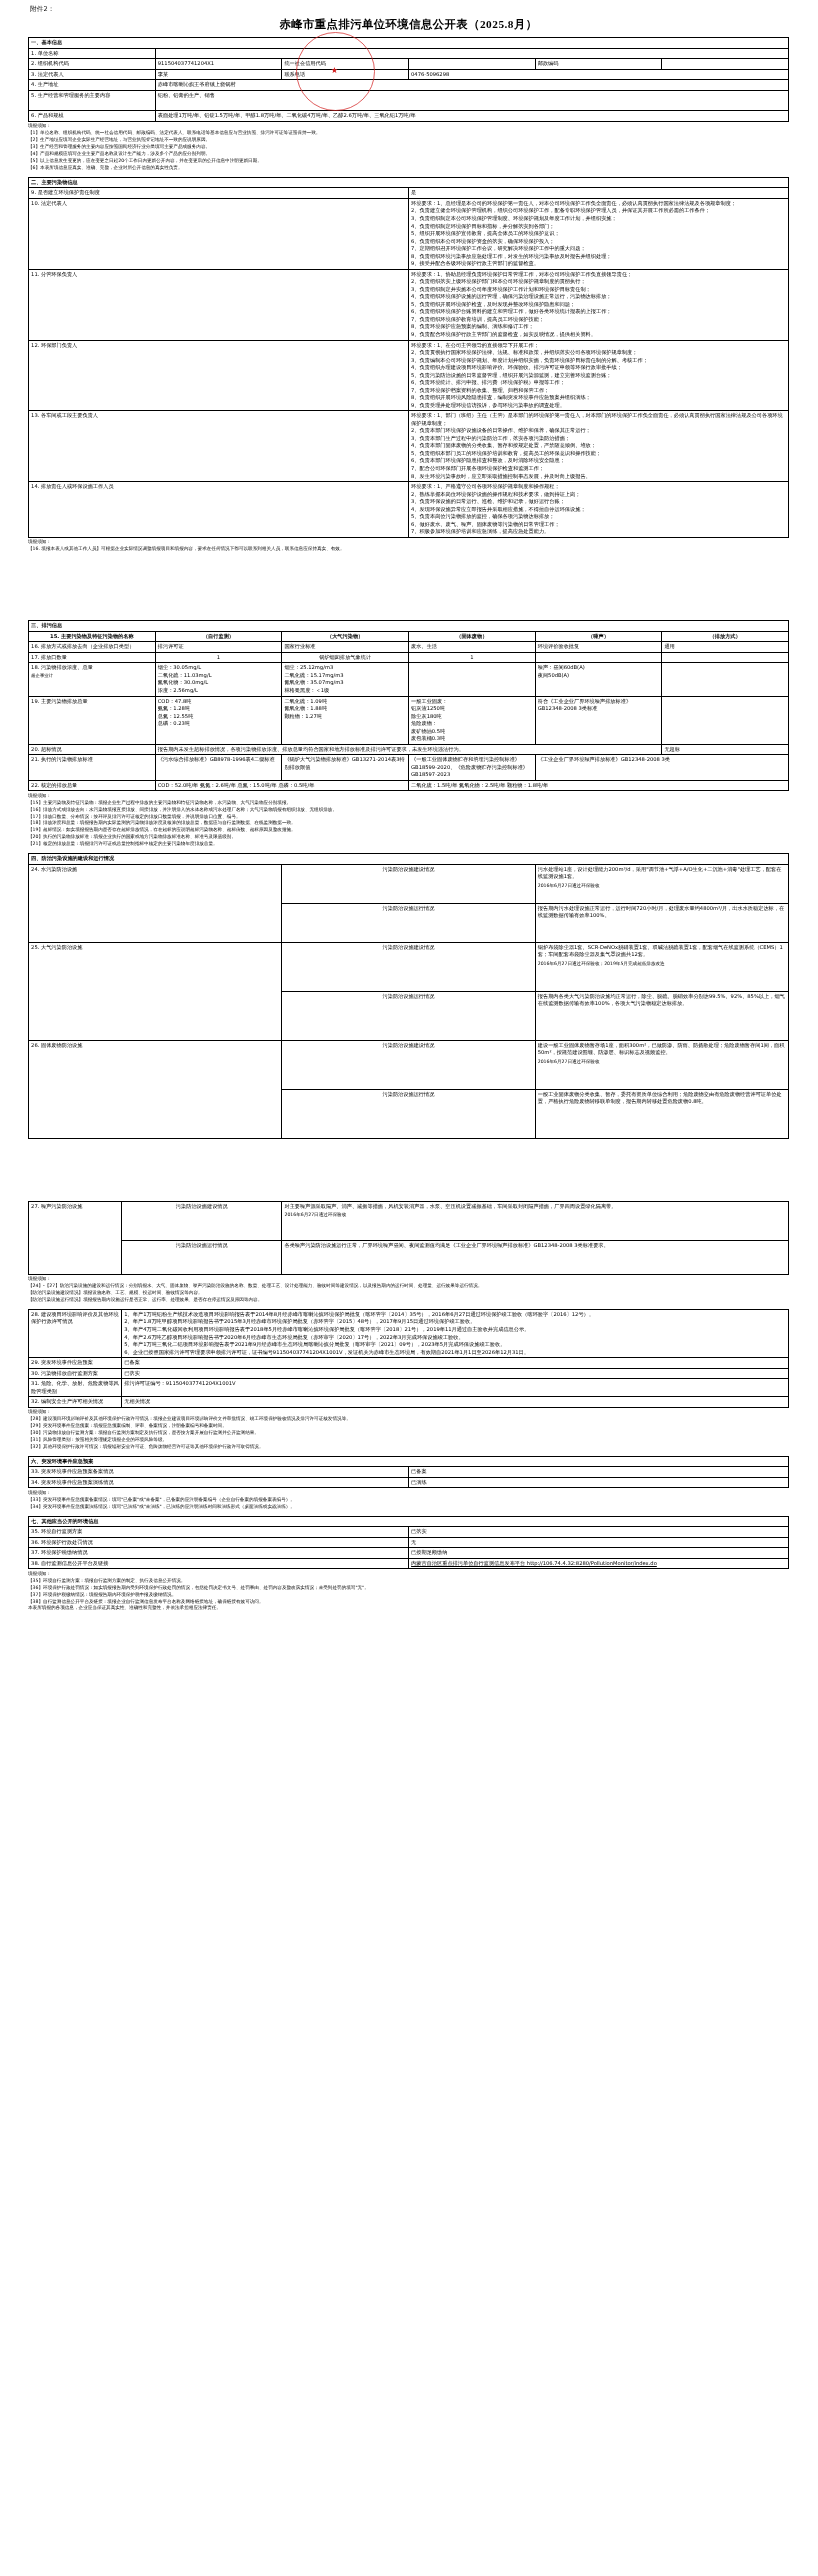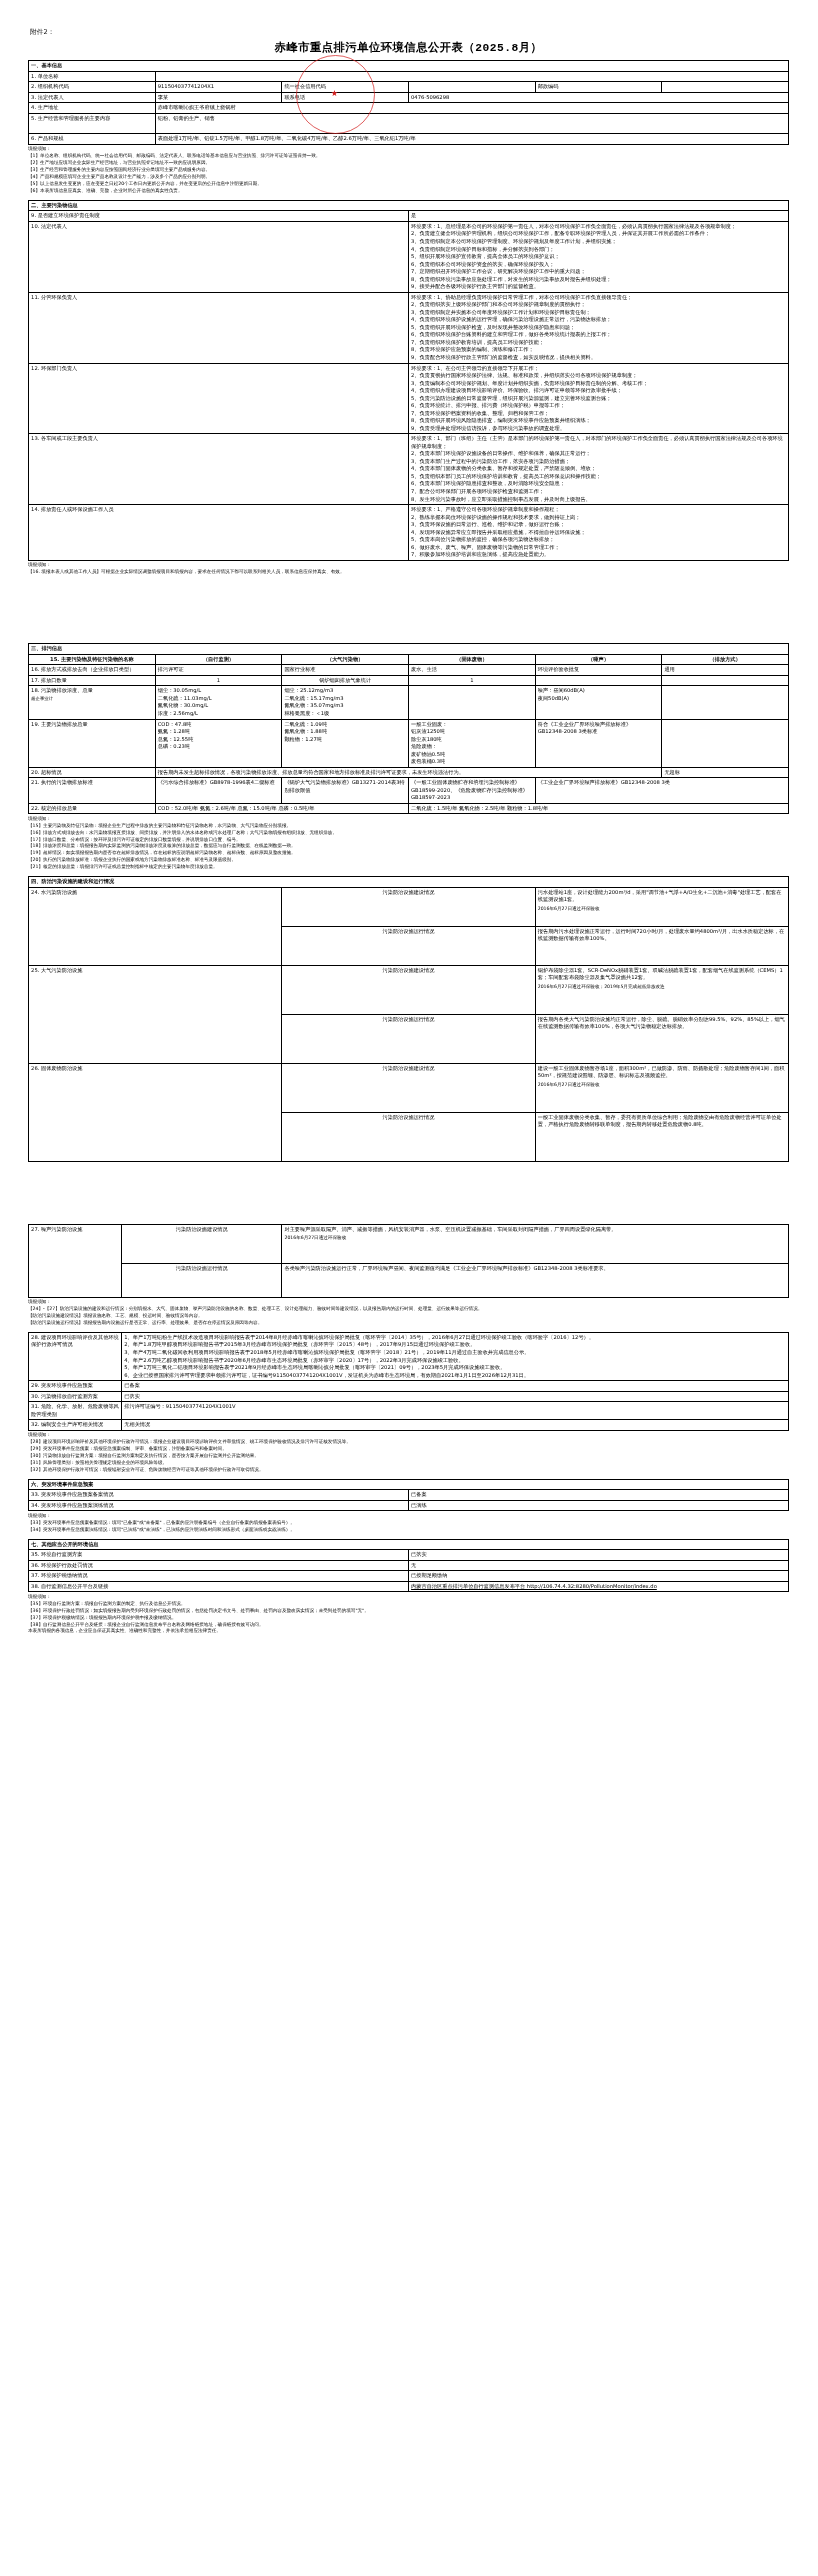--- a/index.html
+++ b/index.html
@@ -1,21 +1,21 @@
 <!DOCTYPE html>
 <html style="font-size:8.2px"><head>
 <meta charset="utf-8">
 <style>
   html,body{margin:0;padding:0;background:#cfcfcf;}
   body{font-family:"DejaVu Sans","Liberation Sans",sans-serif;}
   .page{width:818px;min-height:3468px;background:#ffffff;margin:0 auto;position:relative;}
   .sheet{position:absolute;background:#fff;}
-  .sheet1{left:28px;top:28px;width:761px;}
+  .sheet1{left:28px;top:5px;width:761px;}
   .attach{font-size:6.7px;color:#111;margin:0 0 3.1px 2.1px;}
-  .doctitle{text-align:center;font-weight:bold;font-size:11.3px;letter-spacing:0.5px;margin:2.1px 0 5.2px 0;font-family:Liberation Mono, monospace;}
+  .doctitle{text-align:center;font-weight:bold;font-size:11.3px;letter-spacing:0.5px;margin:2.1px 0 5.2px 0;font-family:Liberation Serif, serif;}
   table.t{border-collapse:collapse;width:100%;table-layout:fixed;}
   table.t td,table.t th{border:0.5px solid #000;font-size:5.2px;line-height:1.45;padding:1px 2.1px;vertical-align:top;color:#000;}
   .sec{font-weight:bold;font-size:5.7px;padding:1.5px 2.1px;}
   .ctr{text-align:center;}
   .mid{vertical-align:middle;}
   .note{font-size:4.6px;line-height:1.5;color:#000;margin:1.5px 0 5.2px 0;}
   .small{font-size:4.6px;}
   .tiny{font-size:4.4px;}
   .seal{position:absolute;width:77px;height:77px;border:1.5px solid #d32020;border-radius:50%;opacity:.72;}
   .sealwrap{position:absolute;left:268px;top:27px;width:82px;height:82px;pointer-events:none;}

